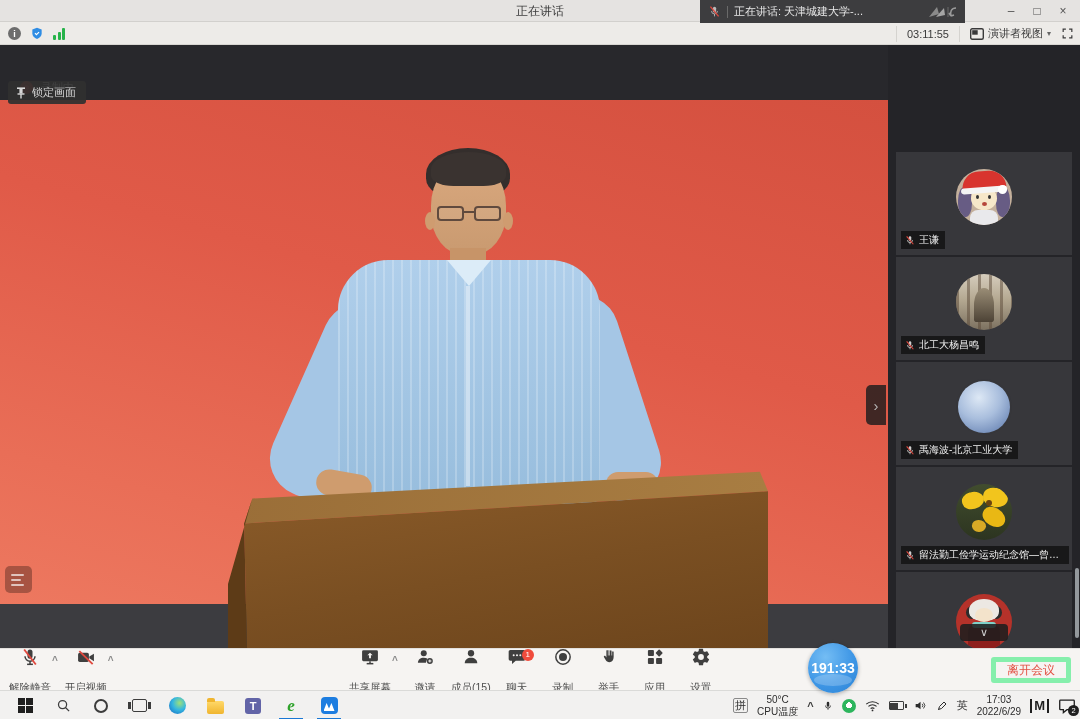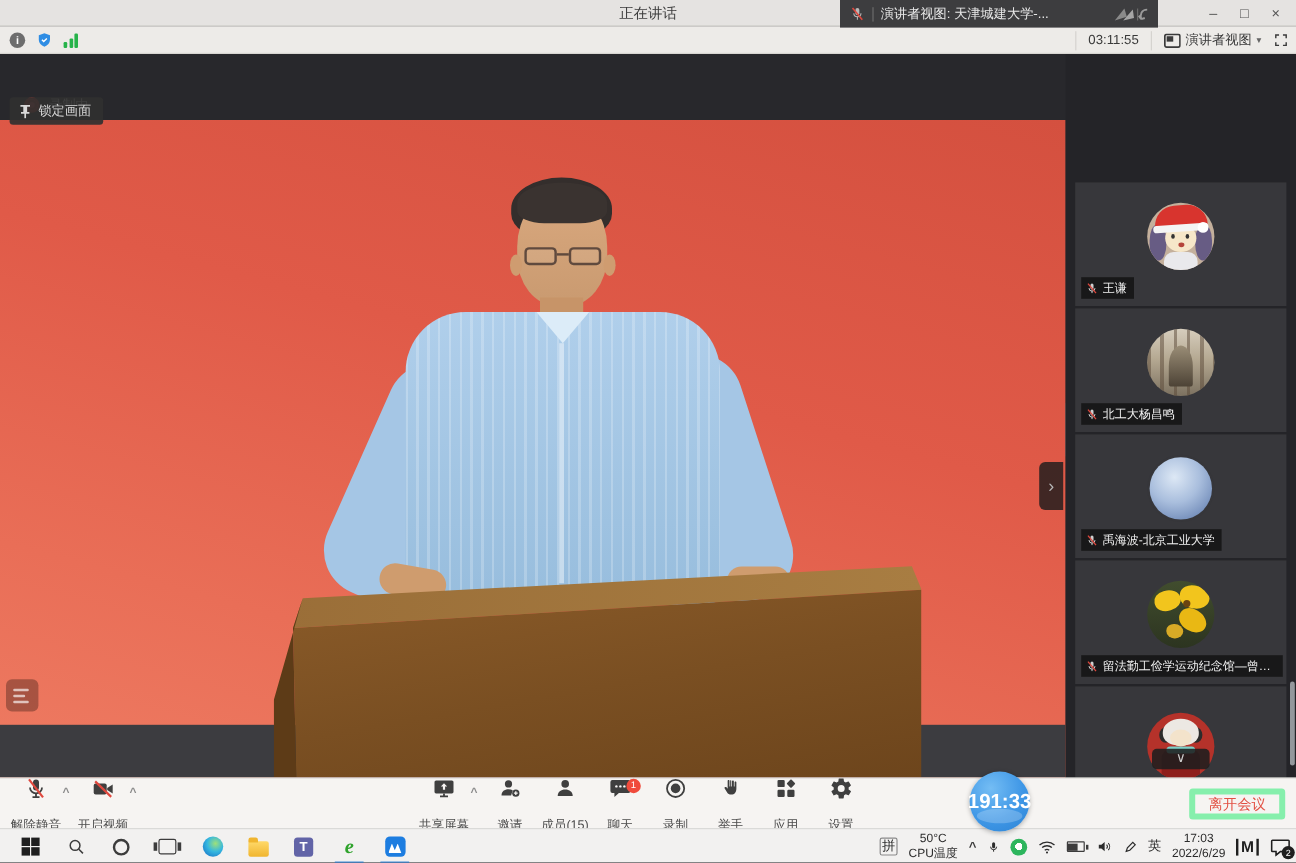--- a/index.html
+++ b/index.html
@@ -145,21 +145,21 @@
   
   .toolbar { position:absolute; left:0; top:648px; width:1080px; height:42px; background:#f6f4f2; border-top:1px solid #e2e0dd; }
   .tb-left { position:absolute; left:6px; top:0; height:42px; display:flex; align-items:center; }
   .tb-center { position:absolute; left:346px; top:0; height:42px; display:flex; align-items:center; }
   .tb-item { position:relative; display:flex; flex-direction:column; align-items:center; justify-content:center; min-width:46px; height:42px; cursor:pointer; padding:2px 3px 0; }
   .tb-item .lbl { font-size:10.5px; color:#4c4c4c; margin-top:14px; white-space:nowrap; }
   .tb-caret { font-size:10px; color:#8a8a8a; margin:6px 4px 0 -2px; align-self:flex-start; cursor:pointer; font-weight:bold; }
   .badge { position:absolute; top:0px; right:6px; background:#f04b3c; color:#fff; font-size:8px; border-radius:7px; min-width:12px; height:12px; line-height:12px; text-align:center; padding:0 2px; }
   .float-timer { position:absolute; left:808px; top:643px; width:50px; height:50px; border-radius:50%;
                  background:radial-gradient(circle at 35% 28%, #74bdf4 0%, #3f97e6 55%, #2b82d4 100%);
-                 color:#fff; font-size:17px; font-weight:bold; display:flex; align-items:center; justify-content:center;
+                 color:#fff; font-size:14px; font-weight:bold; display:flex; align-items:center; justify-content:center;
                  box-shadow:0 1px 4px rgba(0,0,0,0.3); z-index:8; cursor:pointer; }
   .float-timer::after { content:""; position:absolute; left:6px; bottom:7px; width:38px; height:12px; border-radius:50%;
                  background:rgba(255,255,255,0.22); }
   .leave-btn { position:absolute; right:9px; top:657px; height:26px; padding:0 11px; border:5px solid #86efac; border-radius:3px;
                color:#e25043; font-size:12px; background:transparent; display:flex; align-items:center; cursor:pointer; z-index:8; }
 
   
   .taskbar { position:absolute; left:0; top:690px; width:1080px; height:29px; background:#f2f1f0; border-top:1px solid #dadad8; }
   .tk-left { position:absolute; left:6px; top:0; height:29px; display:flex; align-items:center; }
   .tk-ico { position:relative; width:38px; height:29px; display:flex; align-items:center; justify-content:center; cursor:pointer; }
@@ -204,21 +204,21 @@
     <div class="speak-banner">
       <span>
         <svg width="13" height="13" viewBox="0 0 24 24">
             <rect x="9" y="3" width="6" height="11" rx="3" fill="#b9b9b9"></rect>
             <path d="M6.5 11a5.5 5.5 0 0 0 11 0" fill="none" stroke="#b9b9b9" stroke-width="1.6"></path>
             <line x1="12" y1="16.5" x2="12" y2="21" stroke="#b9b9b9" stroke-width="1.6"></line>
             <line x1="4.5" y1="3" x2="19.5" y2="21" stroke="#e0483e" stroke-width="2.4"></line>
           </svg>
       </span>
       <span class="divider"></span>
-      <span class="speak-text">演讲者视图: 天津城建大学-...</span>
+      <span class="speak-text">正在讲话: 天津城建大学-...</span>
       <span style="margin-left:auto">
         <svg width="30" height="14" viewBox="0 0 30 14">
             <path d="M2 12 L10 2 L12 9 Z" fill="#8a8a8a"></path>
             <path d="M9 12 L17 3 L18 10 Z" fill="#a5a5a5"></path>
             <line x1="21" y1="2" x2="21" y2="12" stroke="#6a6a6a" stroke-width="1"></line>
             <path d="M29 3 C24 3 23 7 24 11 L22 8 M24 11 L27 10" fill="none" stroke="#9a9a9a" stroke-width="1.6"></path>
           </svg>
       </span>
     </div>
     <div class="win-controls">

